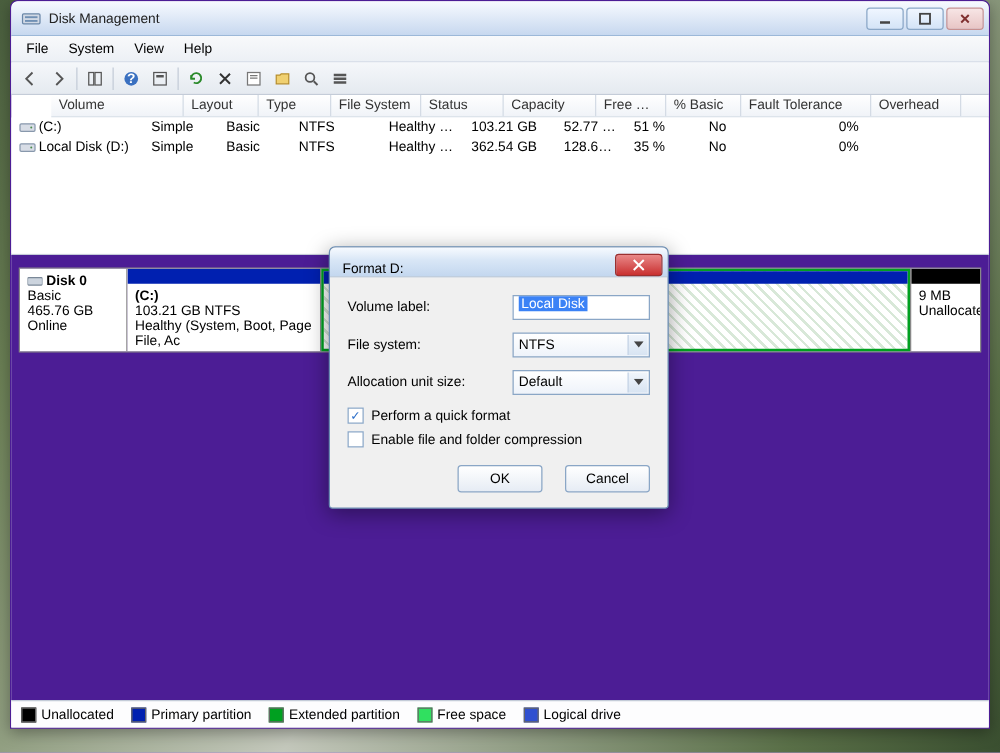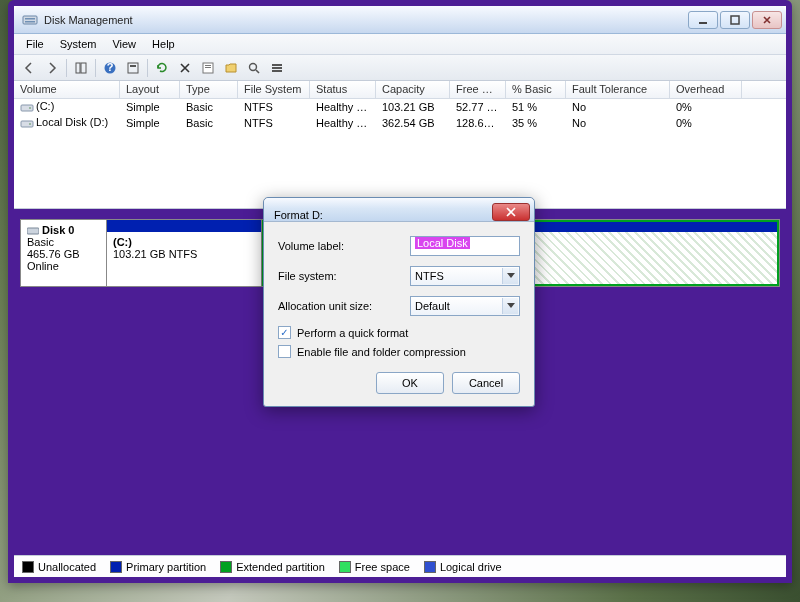--- a/index.html
+++ b/index.html
@@ -1,31 +1,31 @@
 <!DOCTYPE html>
 <html><head>
 <meta charset="utf-8">
 <style>
 * { box-sizing: border-box; margin: 0; padding: 0; font-family: "Segoe UI", Tahoma, sans-serif; font-size: 11px; }
 body { background: linear-gradient(120deg, #4a5f3e 0%, #6b8055 15%, #c4c8bc 50%, #5a7048 85%, #3a4f30 100%); width: 800px; height: 602px; overflow: hidden; position: relative; }
-.window { position: absolute; left: 8px; top: 0; width: 784px; height: 583px; background: #fff; border: 6px solid #4c1d95; border-radius: 6px 6px 0 0; display: flex; flex-direction: column; box-shadow: 0 3px 12px rgba(0,0,0,.35); }
+.window { position: absolute; left: 8px; top: 0; width: 784px; height: 583px; background: #fff; border: 1px solid #4c1d95; border-radius: 6px 6px 0 0; display: flex; flex-direction: column; box-shadow: 0 3px 12px rgba(0,0,0,.35); }
 .titlebar { height: 28px; background: linear-gradient(#f7faff, #dfe9f7, #c7d8ef); border-radius: 6px 6px 0 0; display: flex; align-items: center; padding: 0 4px 0 8px; border-bottom: 1px solid #9cb8d8; }
 .titlebar .icon { width: 16px; height: 16px; margin-right: 6px; }
 .titlebar .title { flex: 1; color: #222; }
 .win-controls { display: flex; gap: 2px; }
 .win-btn { width: 30px; height: 18px; background: linear-gradient(#f0f6ff, #d4e4f7); border: 1px solid #8aa7c7; border-radius: 3px; display: flex; align-items: center; justify-content: center; cursor: default; }
 .win-btn.close { background: linear-gradient(#f7e5e5, #e8c5c5); border-color: #c79090; }
 .win-btn svg { width: 10px; height: 10px; }
 .menubar { height: 21px; background: linear-gradient(#f8f9fb, #ecf0f5); border-bottom: 1px solid #d0d8e3; display: flex; align-items: center; padding: 0 4px; }
 .menubar span { padding: 2px 8px; cursor: default; }
 .toolbar { height: 26px; background: linear-gradient(#f5f7fa, #e5eaf0); border-bottom: 1px solid #c4ccd8; display: flex; align-items: center; padding: 0 4px; gap: 1px; }
 .tool-btn { width: 22px; height: 22px; display: flex; align-items: center; justify-content: center; border: 1px solid transparent; border-radius: 2px; cursor: default; }
 .tool-sep { width: 1px; height: 18px; background: #c4ccd8; margin: 0 2px; }
 .list-area { height: 128px; border-bottom: 1px solid #c4ccd8; display: flex; flex-direction: column; overflow: hidden; }
-.list-header { height: 18px; background: linear-gradient(#fff, #f0f3f8); border-bottom: 1px solid #d4dbe5; display: flex; }
+.list-header { height: 18px; background: linear-gradient(#fff, #f0f3f8); border-bottom: 1px solid #d4dbe5; display: flex; margin-left: 32px; }
 .list-header div { padding: 2px 6px; border-right: 1px solid #d4dbe5; color: #333; overflow: hidden; white-space: nowrap; text-overflow: ellipsis; }
 .list-rows { flex: 1; background: #fff; }
 .list-row { display: flex; height: 16px; align-items: center; }
 .list-row div { padding: 0 6px; overflow: hidden; white-space: nowrap; text-overflow: ellipsis; }
 .list-row .vol-icon { width: 14px; height: 12px; display: inline-block; vertical-align: middle; margin-right: 2px; }
 .col-vol { width: 106px; } .col-lay { width: 60px; } .col-typ { width: 58px; } .col-fs { width: 72px; } .col-stat { width: 66px; } .col-cap { width: 74px; } .col-free { width: 56px; } .col-pct { width: 60px; } .col-ft { width: 104px; } .col-ov { width: 72px; }
 .graphic-area { flex: 1; background: #4c1d95; padding: 10px 6px; }
 .disk-row { display: flex; height: 68px; border: 1px solid #888; }
 .disk-info { width: 86px; border-right: 1px solid #888; padding: 4px 6px; background: #fff; }
 .disk-info .disk-name { font-weight: bold; }
@@ -43,26 +43,26 @@
 .legend-item { display: flex; align-items: center; gap: 4px; }
 .sw { width: 12px; height: 12px; border: 1px solid #666; }
 .dialog { position: absolute; left: 263px; top: 197px; width: 272px; background: #f0f0f0; border: 1px solid #6a8cb2; border-radius: 5px 5px 3px 3px; box-shadow: 0 4px 18px rgba(0,0,0,.4); }
 .dlg-title { height: 24px; background: linear-gradient(#f7faff, #d8e6f6 45%, #c3d7ef); border-radius: 5px 5px 0 0; display: flex; align-items: flex-end; padding: 0 4px 0 10px; border-bottom: 1px solid #a4b8d0; }
 .dlg-title span { flex: 1; color: #000; }
 .dlg-close { width: 38px; height: 18px; background: linear-gradient(#e98888, #c93030); border: 1px solid #9a3030; border-radius: 3px; display: flex; align-items: center; justify-content: center; color: #fff; font-weight: bold; font-size: 10px; }
 .dlg-body { padding: 14px 14px 12px 14px; }
 .field-row { display: flex; align-items: center; margin-bottom: 10px; gap: 32px; }
 .field-row label { width: 100px; color: #000; }
 .txt-in { flex: 1; height: 20px; border: 1px solid #8aa6c6; background: #fff; padding: 0 4px; }
-.txt-in .sel { background: #d946ef; color: #fff; padding: 0 2px; }
+.txt-in .sel { background: #3b82f6; color: #fff; padding: 0 2px; }
 .combo { flex: 1; height: 20px; border: 1px solid #8aa6c6; background: linear-gradient(#fff, #eef3fa); display: flex; align-items: center; padding: 0 4px; position: relative; }
 .combo .arrow { position: absolute; right: 1px; top: 1px; bottom: 1px; width: 16px; background: linear-gradient(#f0f5fb, #d8e4f2); border-left: 1px solid #c0d0e4; display: flex; align-items: center; justify-content: center; }
 .chk-row { margin: 6px 0; display: flex; align-items: center; gap: 6px; }
 .chk { width: 13px; height: 13px; border: 1px solid #8aa6c6; background: #fff; display: flex; align-items: center; justify-content: center; font-size: 10px; color: #2a6dc8; }
-.dlg-buttons { display: flex; justify-content: flex-end; gap: 8px; margin-top: 14px; }
+.dlg-buttons { display: flex; justify-content: flex-end; gap: 18px; margin-top: 14px; }
 .btn { min-width: 68px; height: 22px; background: linear-gradient(#fff, #e6ecf4); border: 1px solid #8aa6c6; border-radius: 3px; display: flex; align-items: center; justify-content: center; padding: 0 8px; cursor: default; }
 </style>
 </head>
 <body>
 
 <div class="window">
   <div class="titlebar">
     <span class="icon">
       <svg viewBox="0 0 16 16">
           <rect x="1" y="4" width="14" height="8" rx="1" fill="#d0d8e4" stroke="#6a87a8"></rect>
@@ -222,23 +222,29 @@
               </svg></span> <span>Disk 0</span></div>
         <div>Basic</div>
         <div>465.76 GB</div>
         <div>Online</div>
       </div>
       <div class="layout-strip">
         <div class="part part-c">
           <div class="part-top"></div>
           <div class="pname">(C:)</div>
           <div>103.21 GB NTFS</div>
+          <div>Healthy (System, Boot, Page File, Ac</div>
         </div>
         <div class="part part-d">
           <div class="part-top"></div>
+        </div>
+        <div class="part part-unalloc">
+          <div class="part-top"></div>
+          <div>9 MB</div>
+          <div>Unallocate</div>
         </div>
       </div>
     </div>
   </div>
 
   <div class="legend">
     <div class="legend-item">
         <div class="sw" style="background:#000"></div>
         <span>Unallocated</span>
       </div>

